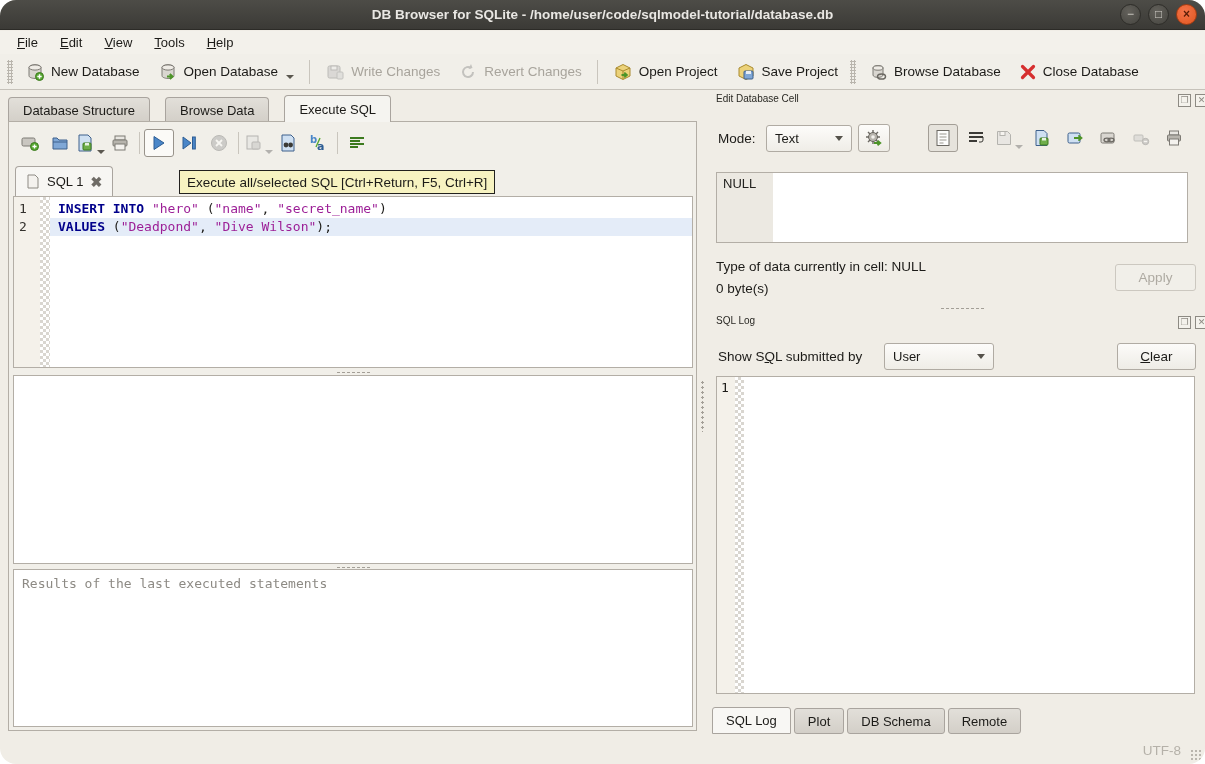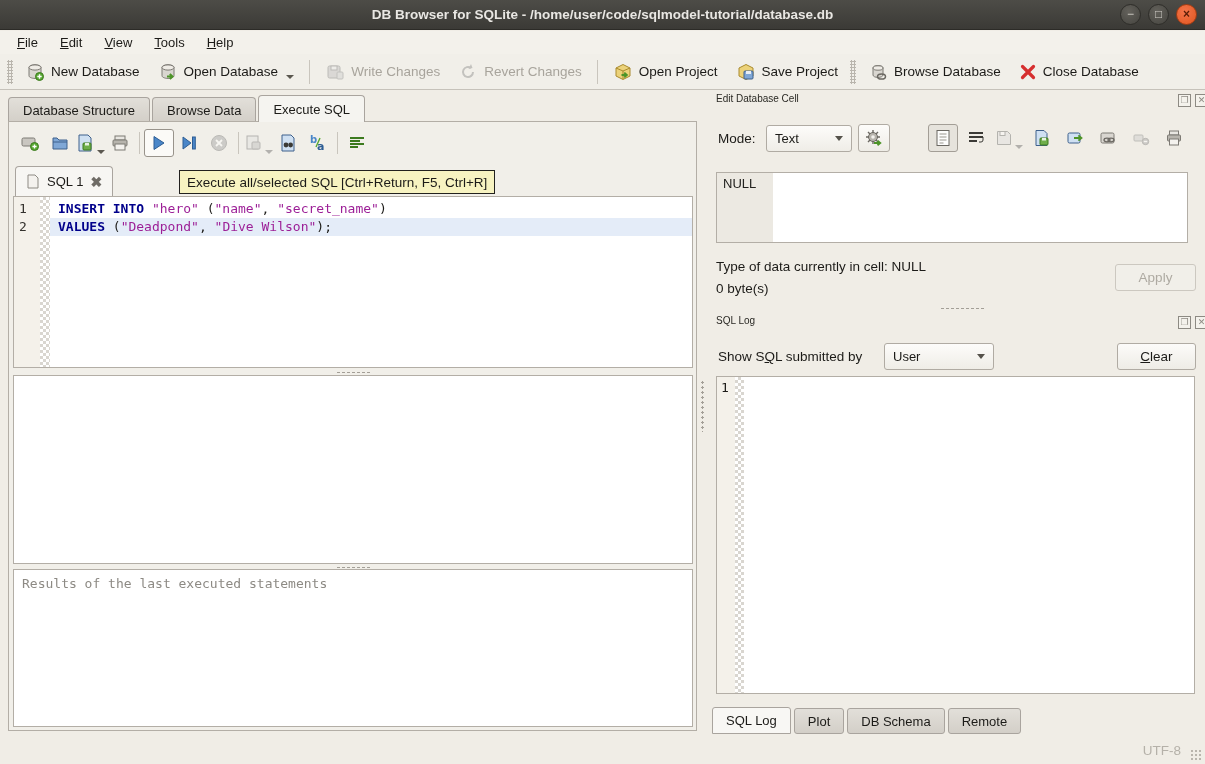--- a/index.html
+++ b/index.html
@@ -1,18 +1,18 @@
 <!DOCTYPE html>
 <html><head>
 <meta charset="utf-8">
 <style>
   * { margin:0; padding:0; box-sizing:border-box; }
   html,body { width:1205px; height:764px; }
   body { font-family:"Liberation Sans", sans-serif; font-size:13px; color:#1c1b18; }
-  .app { position:relative; width:1205px; height:764px; background:#f0ede6; overflow:hidden; }
+  .app { position:relative; width:1205px; height:764px; background:#f0ede6; overflow:hidden;border-radius:16px; }
 
   
   .titlebar { position:absolute; left:0; top:0; width:1205px; height:30px;
     background:linear-gradient(#4d4c47,#3b3a36); border-bottom:1px solid #2c2b27;
     display:flex; align-items:center; justify-content:center; }
   .titlebar .title { color:#e9e7e3; font-weight:bold; font-size:13.5px; }
   .winbtns { position:absolute; right:8px; top:4px; display:flex; gap:7px; }
   .wbtn { width:21px; height:21px; border-radius:50%; background:radial-gradient(circle at 40% 35%, #63615b, #45443f);
     border:1px solid #2e2d29; color:#cfccc6; font-size:12px; line-height:19px; text-align:center; }
   .wbtn.close { background:radial-gradient(circle at 40% 35%, #f3744a, #e1561f); border-color:#a63c12; color:#5a1d06; font-weight:bold; }
@@ -33,21 +33,21 @@
   .tbtn.disabled { color:#a8a49c; }
   .tbtn.disabled svg { opacity:.38; filter:grayscale(1); }
   .caret { width:0; height:0; border-left:4px solid transparent; border-right:4px solid transparent;
     border-top:4px solid #5a574f; margin-left:2px; align-self:flex-end; margin-bottom:3px; }
 
   svg { display:block; }
 
   
   .main-tabs { position:absolute; left:8px; top:95px; display:flex; align-items:flex-end; height:27px; }
   .mtab { padding:5px 14px 6px; background:linear-gradient(#e2dfd9,#d3cfc8); border:1px solid #a9a49e;
-    border-bottom:none; border-radius:4px 4px 0 0; margin-right:2px; height:25px; }
+    border-bottom:none; border-radius:4px 4px 0 0; margin-right:15px; height:25px; }
   .mtab.active { background:#f5f4f0; height:27px; padding-top:6px; position:relative; z-index:3; }
 
   
   .left-frame { position:absolute; left:8px; top:121px; width:689px; height:610px;
     background:#f1efe9; border:1px solid #b3aea6; }
 
   .ebar { position:absolute; left:6px; top:5px; height:32px; display:flex; align-items:center; }
   .ebtn { width:30px; height:28px; display:flex; align-items:center; justify-content:center; border-radius:3px; }
   .ebtn.hovered { background:#fbfaf7; border:1px solid #98938b; }
   .esep { width:1px; height:22px; background:#c9c5bd; margin:0 4px; }

